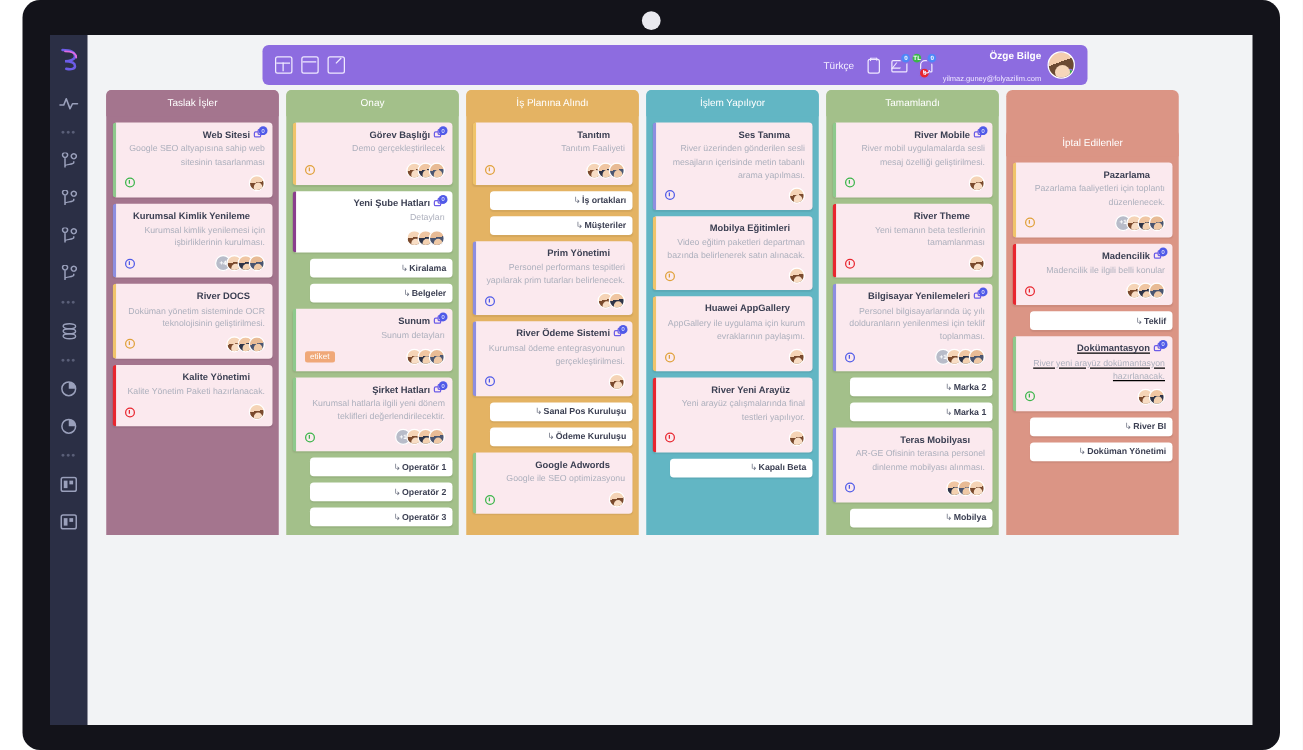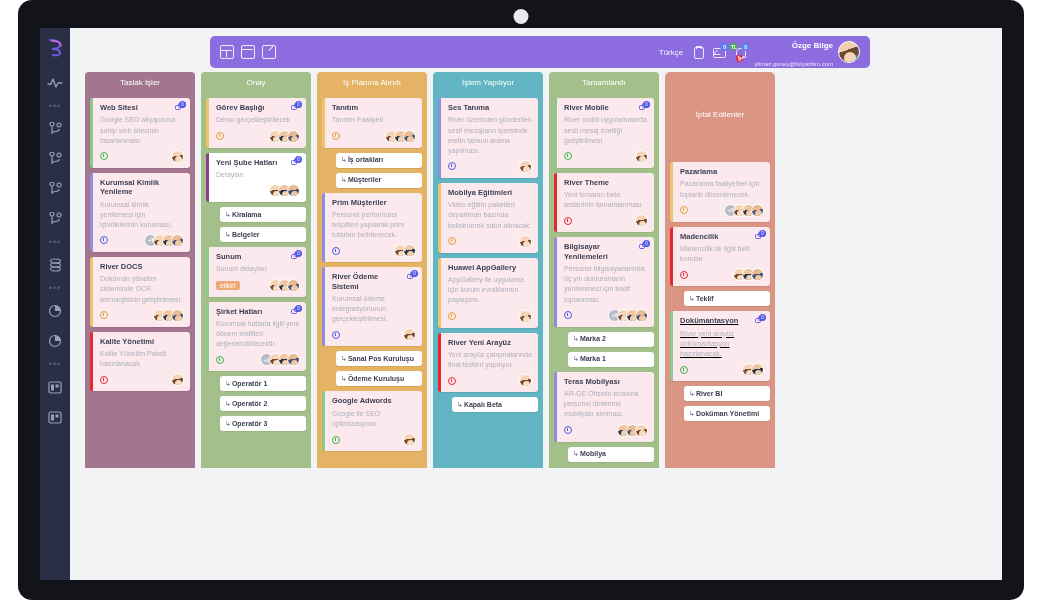--- a/index.html
+++ b/index.html
@@ -87,21 +87,21 @@
     border:1.5px solid #fff; position:relative; overflow:hidden;
   }
   .avatar-lg:after{content:"";position:absolute;left:5px;top:10px;width:12px;height:12px;border-radius:50%;background:#f6d6ba;}
   .online-dot{position:absolute;right:0;bottom:1px;width:6px;height:6px;border-radius:50%;background:#3bb54a;border:1px solid #8d6ce0;}
 
   
   .board {
     position:absolute; left:45px; top:44px;
     display:flex; gap:6px;
   }
-  .column { width:110px; border-radius:5px 5px 0 0; padding:0 0 6px 0; }
+  .column { width:138px; border-radius:5px 5px 0 0; padding:0 0 6px 0;text-align:right; }
   .col-head {
     height:21px; display:flex; align-items:center; justify-content:center;
     font-size:8px; color:#ffffff; border-radius:4px 4px 0 0; font-weight:500;
   }
   .col-body { padding:5px 5px 0 5px; display:flex; flex-direction:column; gap:5px; }
 
   .card {
     background:#fbe9ee; border-radius:3px; padding:5px 6px 5px 7px;
     position:relative; border-left:3px solid #0f172a;
     box-shadow:0 1px 1px rgba(0,0,0,.07);
@@ -412,21 +412,21 @@
                 <span class="avatars">
                   <span class="av f"></span>
                   <span class="av m"></span>
                   <span class="av m2"></span>
                 </span>
               </div>
             </div>
             <div class="subtask"><span class="arrow">↳</span><span>İş ortakları</span></div>
             <div class="subtask"><span class="arrow">↳</span><span>Müşteriler</span></div>
             <div class="card" style="border-left-color: rgb(141, 142, 224);">
-              <div class="card-title">Prim Müşteriler</div>
+              <div class="card-title">Prim Yönetimi</div>
               <div class="card-desc">Personel performans tespitleri yapılarak prim tutarları belirlenecek.</div>
               <div class="card-foot">
                 <span class="dot blue"></span>
                 <span class="avatars">
                   <span class="av f"></span>
                   <span class="av m"></span>
                 </span>
               </div>
             </div>
             <div class="card" style="border-left-color: rgb(141, 142, 224);">
@@ -563,21 +563,21 @@
                   <span class="av f"></span>
                 </span>
               </div>
             </div>
             <div class="subtask"><span class="arrow">↳</span><span>Mobilya</span></div>
           </div>
         </div>
         <div class="column" style="background: rgb(219, 149, 133);">
           <div class="col-head" style="background: rgb(219, 149, 133); margin-top: 32px;">İptal Edilenler</div>
           <div class="col-body">
-            <div class="card" style="border-left-color: rgb(240, 196, 106); margin-top: 32px;">
+            <div class="card" style="border-left-color: rgb(240, 196, 106);">
               <div class="card-title">Pazarlama</div>
               <div class="card-desc">Pazarlama faaliyetleri için toplantı düzenlenecek.</div>
               <div class="card-foot">
                 <span class="dot orange"></span>
                 <span class="avatars">
                   <span class="av more">+1</span>
                   <span class="av f"></span>
                   <span class="av m"></span>
                   <span class="av m2"></span>
                 </span>

